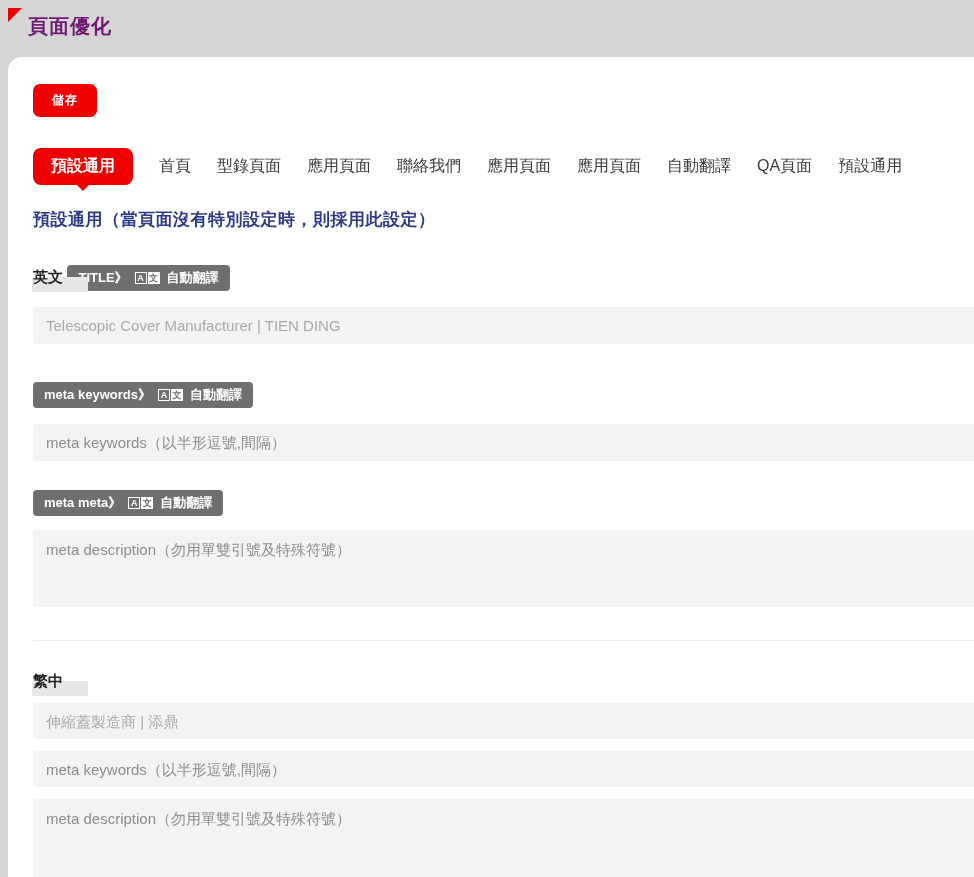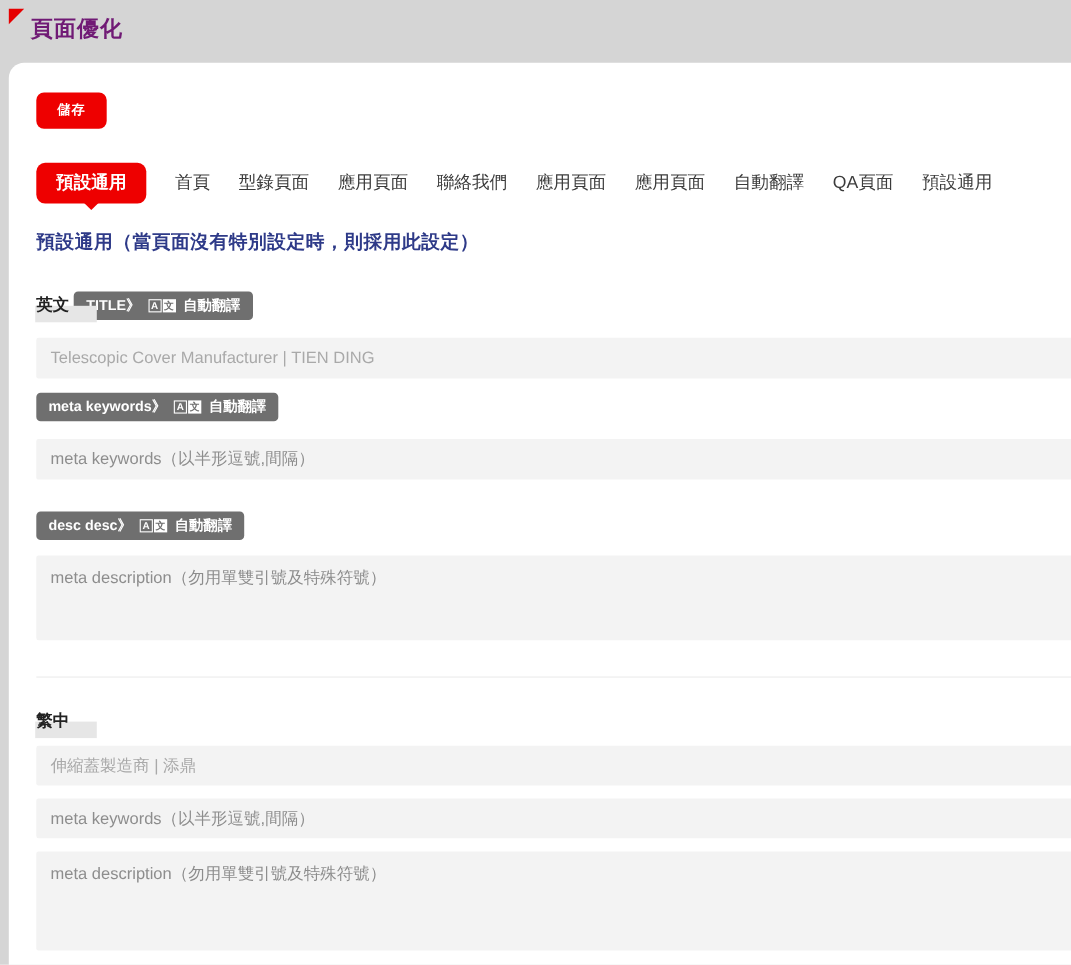--- a/index.html
+++ b/index.html
@@ -88,21 +88,21 @@
 
   
   .field-badge {
     display: inline-flex; align-items: center; gap: 7px;
     background: #6f6f6f; color: #fff;
     font-size: 13px; font-weight: 700;
     padding: 5px 11px; border-radius: 4px;
     cursor: pointer; line-height: 16px;
   }
   .badge-a { margin-top: 34px; }
-  .badge-b { margin-top: 13px; align-items: center; }
+  .badge-b { margin-top: 38px; align-items: center; }
   .badge-c { margin-top: 29px; }
   .translate-icon { display: inline-flex; gap: 1px; align-items: center; }
   .ticon-box-a {
     border: 1px solid #fff; color: #fff;
     font-size: 9px; font-weight: 700;
     width: 12px; height: 12px; line-height: 10px; text-align: center;
     display: inline-block;
   }
   .ticon-box-b {
     background: #fff; color: #6f6f6f;
@@ -180,21 +180,21 @@
     <span>meta keywords》</span>
     <span class="translate-icon">
       <span class="ticon-box-a">A</span>
       <span class="ticon-box-b">文</span>
     </span>
     <span>自動翻譯</span>
   </div>
   <input class="text-input ph-dark" type="text" placeholder="meta keywords（以半形逗號,間隔）" style="">
 
   <div class="field-badge badge-c">
-    <span>desc desc》</span>
+    <span>meta meta》</span>
     <span class="translate-icon">
       <span class="ticon-box-a">A</span>
       <span class="ticon-box-b">文</span>
     </span>
     <span>自動翻譯</span>
   </div>
   <textarea class="text-area ph-dark" placeholder="meta description（勿用單雙引號及特殊符號）" style=""></textarea>
 
   <div class="divider"></div>
 

